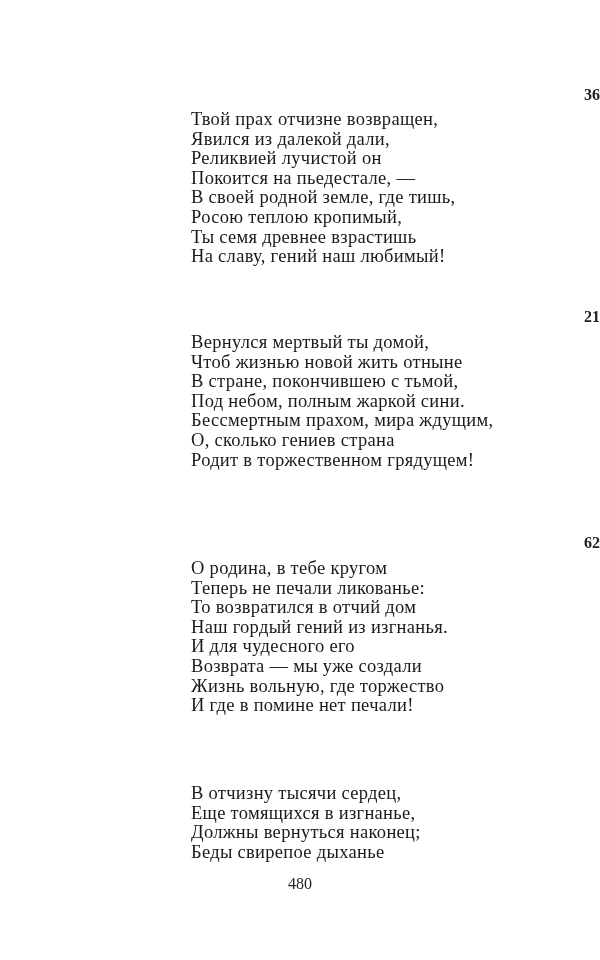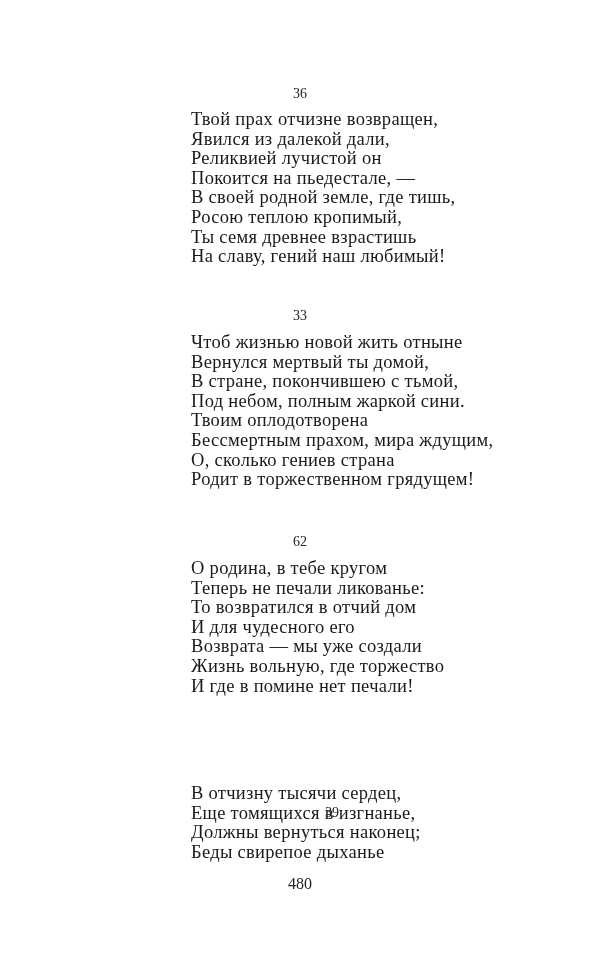--- a/index.html
+++ b/index.html
@@ -2,22 +2,22 @@
 <html><head>
 <meta charset="utf-8">
 <style>
   html, body { margin: 0; padding: 0; }
   body {
     width: 600px; height: 960px; background: #ffffff; position: relative; overflow: hidden;
     font-family: "Liberation Serif", "DejaVu Serif", serif; color: #1a1a1a;
   }
   .stanza { position: absolute; left: 191px; width: 340px; }
   .num {
-    position: absolute; left: 0; width: 600px; text-align: center;
-    font-size: 14px; font-weight: normal; color: #222;
+    position: absolute; left: 0; width: 600px; text-align: right;
+    font-size: 16px; font-weight: bold; color: #222;
   }
   .lines { margin: 0; padding: 0; list-style: none; }
   .lines li {
     font-size: 18.5px; line-height: 19.6px; white-space: nowrap; letter-spacing: 0.3px;
   }
   .page-num {
     position: absolute; left: 0; width: 600px; text-align: center; top: 875px;
     font-size: 16px; color: #222;
   }
 </style>
@@ -31,40 +31,40 @@
     <li>Явился из далекой дали,</li>
     <li>Реликвией лучистой он</li>
     <li>Покоится на пьедестале, —</li>
     <li>В своей родной земле, где тишь,</li>
     <li>Росою теплою кропимый,</li>
     <li>Ты семя древнее взрастишь</li>
     <li>На славу, гений наш любимый!</li>
   </ul>
 </div>
 
-<div class="num" style="top:308px;">33</div>
+<div class="num" style="top:308px;">21</div>
 <div class="stanza" style="top:333px;">
   <ul class="lines">
+    <li>Вернулся мертвый ты домой,</li>
     <li>Чтоб жизнью новой жить отныне</li>
-    <li>Вернулся мертвый ты домой,</li>
     <li>В стране, покончившею с тьмой,</li>
     <li>Под небом, полным жаркой сини.</li>
-    <li>Твоим оплодотворена</li>
     <li>Бессмертным прахом, мира ждущим,</li>
     <li>О, сколько гениев страна</li>
     <li>Родит в торжественном грядущем!</li>
   </ul>
 </div>
 
 <div class="num" style="top:534px;">62</div>
 <div class="stanza" style="top:559px;">
   <ul class="lines">
     <li>О родина, в тебе кругом</li>
     <li>Теперь не печали ликованье:</li>
     <li>То возвратился в отчий дом</li>
+    <li>Наш гордый гений из изгнанья.</li>
     <li>И для чудесного его</li>
     <li>Возврата — мы уже создали</li>
     <li>Жизнь вольную, где торжество</li>
     <li>И где в помине нет печали!</li>
   </ul>
 </div>
 
 <div class="num" style="top:805px;margin-left:32px;">39</div>
 <div class="stanza" style="top:784px;">
   <ul class="lines">

